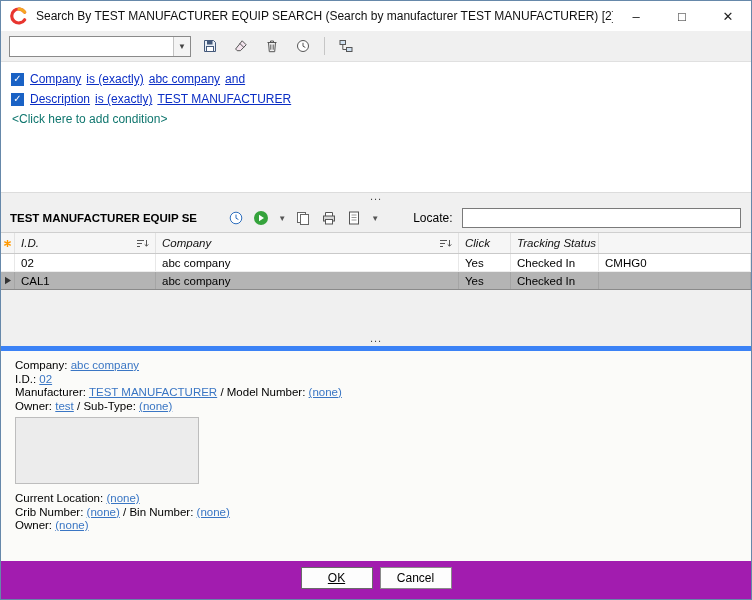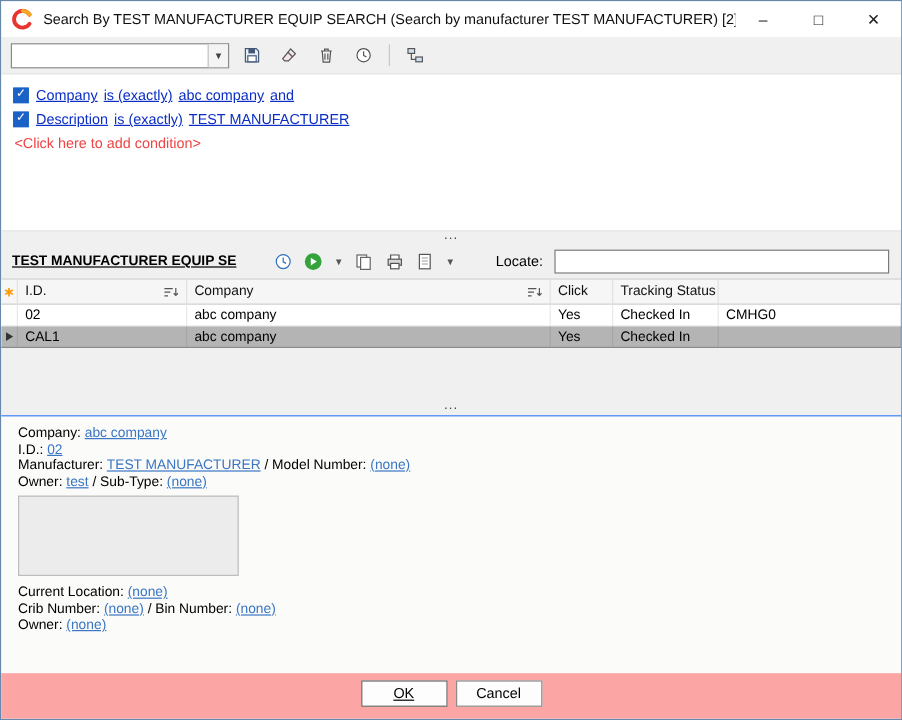--- a/index.html
+++ b/index.html
@@ -28,59 +28,59 @@
 
   
   .conditions { height:132px; background:#ffffff; border-top:1px solid #e0e0e0; border-bottom:1px solid #dcdcdc;
                 padding:7px 10px; flex:0 0 auto; overflow:hidden; }
   .cond-row { height:20px; display:flex; align-items:center; white-space:nowrap; }
   .checkbox { width:13px; height:13px; border:1px solid #1a62c5; background:#fff; color:#fff; font-size:10px;
               display:inline-flex; align-items:center; justify-content:center; margin-right:6px; flex:0 0 auto; }
   .checkbox.checked { background:#1a62c5; }
   .checkbox.checked::after { content:"✓"; line-height:1; }
   .cond-link { color:#0b2ec5; text-decoration:underline; margin-right:5px; cursor:pointer; }
-  .add-cond { color:#ef4444; margin-top:3px; margin-left:1px; cursor:pointer; display:inline-block;text-align:center; }
+  .add-cond { color:#0f766e; margin-top:3px; margin-left:1px; cursor:pointer; display:inline-block;text-align:center; }
 
   
   .splitter { height:11px; background:#f0f0f0; display:flex; align-items:flex-start; justify-content:center;
               color:#444; font-size:11px; line-height:6px; letter-spacing:1px; flex:0 0 auto; cursor:row-resize; }
 
   
   .results-bar { height:28px; background:#f0f0f0; display:flex; align-items:center; padding:0 10px 0 9px; gap:4px; flex:0 0 auto; }
-  .results-title { font-weight:bold; font-size:11.5px; margin-right:24px; white-space:nowrap;text-decoration:underline; }
+  .results-title { font-weight:bold; font-size:11.5px; margin-right:24px; white-space:nowrap; }
   .mini-chevron { font-size:8px; color:#555; padding:0 2px; }
   .locate-label { margin-left:auto; margin-right:5px;padding-left:28px; }
   .locate-input { width:312px; height:20px; border:1px solid #7a7a7a; background:#fff; font-family:inherit; font-size:12px; padding:0 3px; }
 
   
   .grid { flex:0 0 auto; background:#fff; font-size:11.5px; }
   .grid-row { display:grid; grid-template-columns:14px 141px 303px 52px 88px 1fr; }
   .grid-header { height:22px; background:#f6f6f6; border-top:1px solid #cfcfcf; border-bottom:1px solid #c9c9c9; }
-  .grid-header .cell { color:#111; }
+  .grid-header .cell { color:#111;font-style:italic; }
   .cell { display:flex; align-items:center; padding:0 6px; border-right:1px solid #e2e2e2; overflow:hidden; white-space:nowrap; }
   .cell.selector { padding:0 1px; justify-content:center; }
   .cell .sort { margin-left:auto; flex:0 0 auto; }
   .data-row { height:18px; border-bottom:1px solid #ededed; background:#fff; }
   .data-row .cell { border-right:1px solid #e8e8e8; }
   .data-row.selected { background:#b4b4b4; border-bottom:1px solid #8a8a8a; }
   .data-row.selected .cell { border-right-color:#a5a5a5; }
   .row-marker { display:none; line-height:0; }
   .data-row.selected .row-marker { display:block; }
 
   .grid-filler { flex:1 1 auto; background:#f0f0f0; }
 
   
-  .details { height:215px; background:#fbfbf9; border-top:1px solid #3b82f6; padding:8px 12px 0 14px;
+  .details { height:215px; background:#fbfbf9; border-top:5px solid #3b82f6; padding:8px 12px 0 14px;
              font-size:11.5px; line-height:13.5px; flex:0 0 auto; overflow:hidden; }
   .detail-line { white-space:nowrap; }
   .lnk { color:#3a76c4; text-decoration:underline; cursor:pointer; }
   .image-box { width:184px; height:67px; background:#ececec; border:1px solid #bdbdbd; margin:4px 0 8px 0; }
 
   
-  .footer { flex:0 0 auto; height:38px; background:#fca5a5; display:flex; justify-content:center; gap:7px; padding-top:6px; }
+  .footer { flex:0 0 auto; height:38px; background:#a21caf; display:flex; justify-content:center; gap:7px; padding-top:6px; }
   .btn { width:72px; height:22px; background:#fdfdfd; border:1px solid #8a8a8a; font-family:inherit; font-size:12px;
          display:flex; align-items:center; justify-content:center; cursor:default; }
   .btn-ok { border-color:#6a6a6a; }
   .btn-ok .btn-label { text-decoration:underline; }
 
   svg { display:block; }
 </style>
 </head>
 <body>
 

